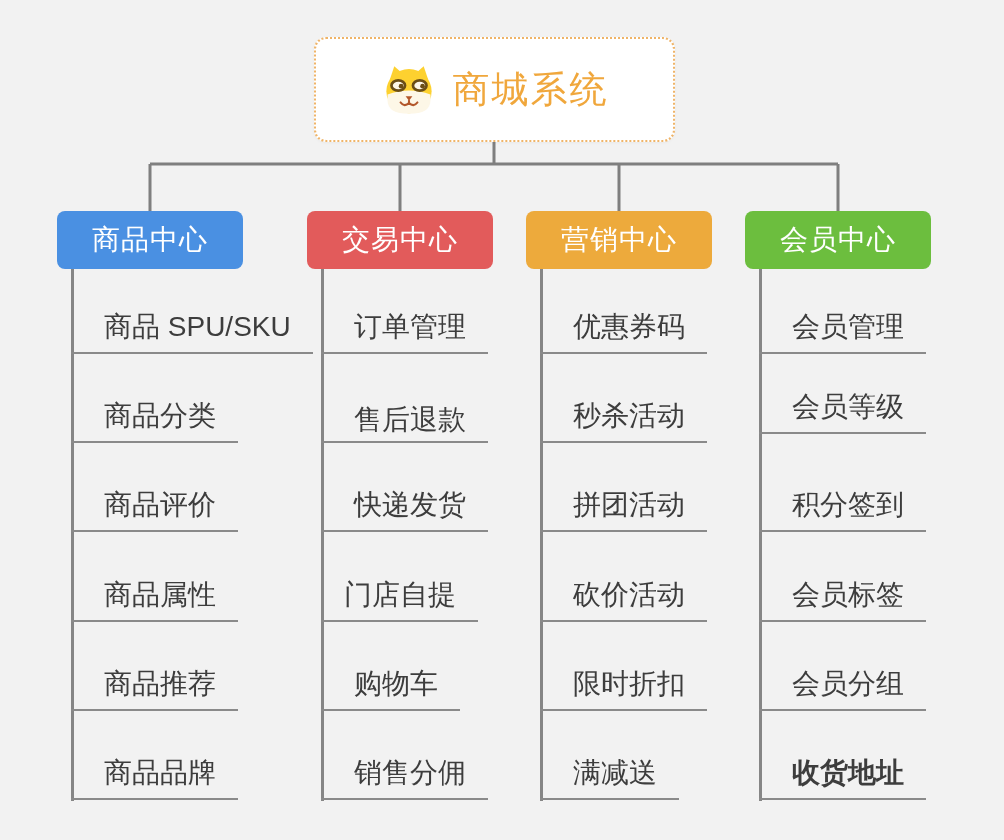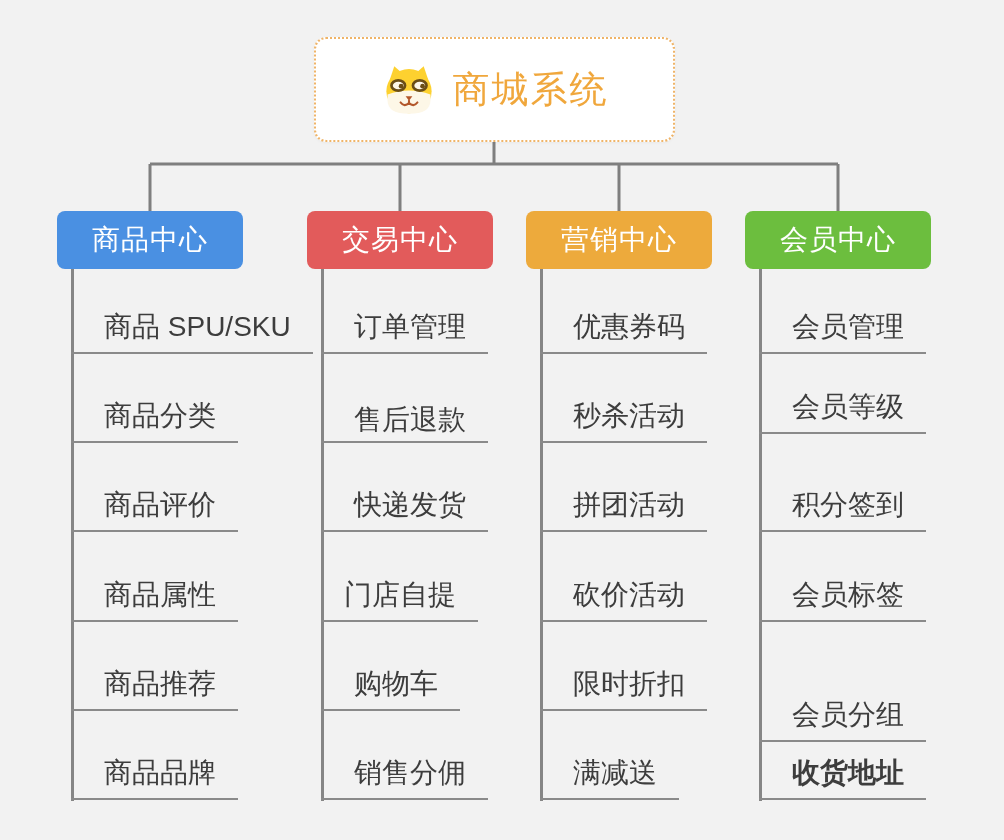--- a/index.html
+++ b/index.html
@@ -158,20 +158,20 @@
     </div>
   <div class="leaf" style="left:759px;top:396px;">
       <span>会员等级</span>
     </div>
   <div class="leaf" style="left:759px;top:494px;">
       <span>积分签到</span>
     </div>
   <div class="leaf" style="left:759px;top:584px;">
       <span>会员标签</span>
     </div>
-  <div class="leaf" style="left:759px;top:704px;">
+  <div class="leaf" style="left:759px;top:673px;">
       <span>会员分组</span>
     </div>
   <div class="leaf" style="left:759px;top:762px;font-weight:bold;">
       <span>收货地址</span>
     </div>
 
 </div>
 
 </body></html>

